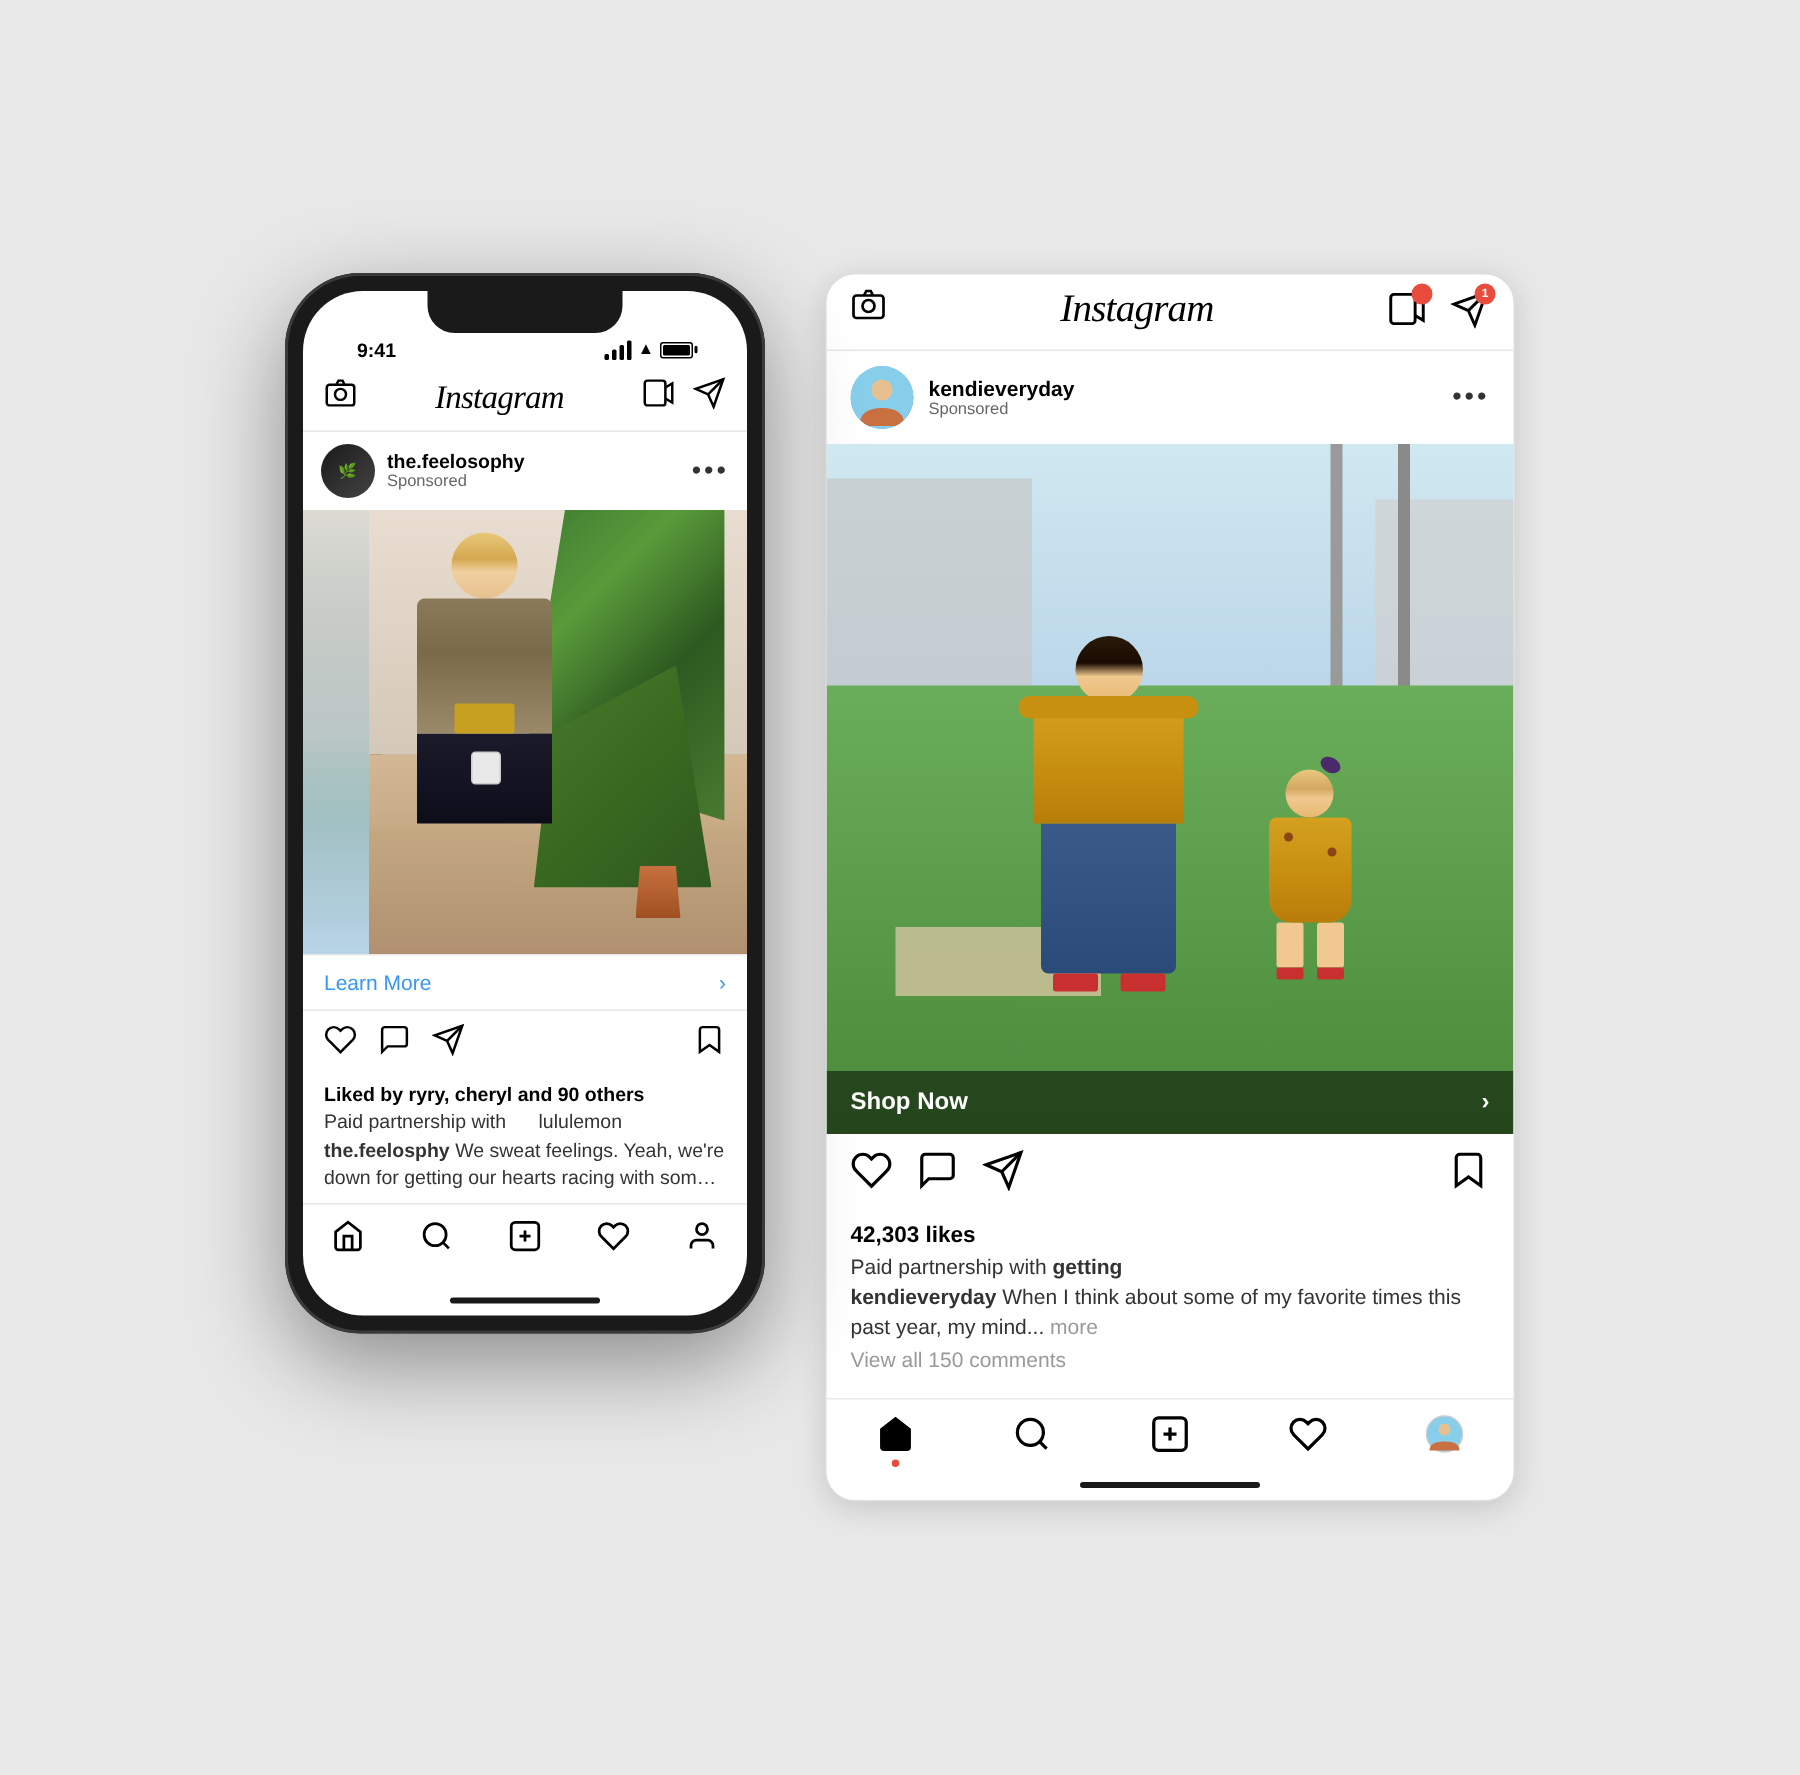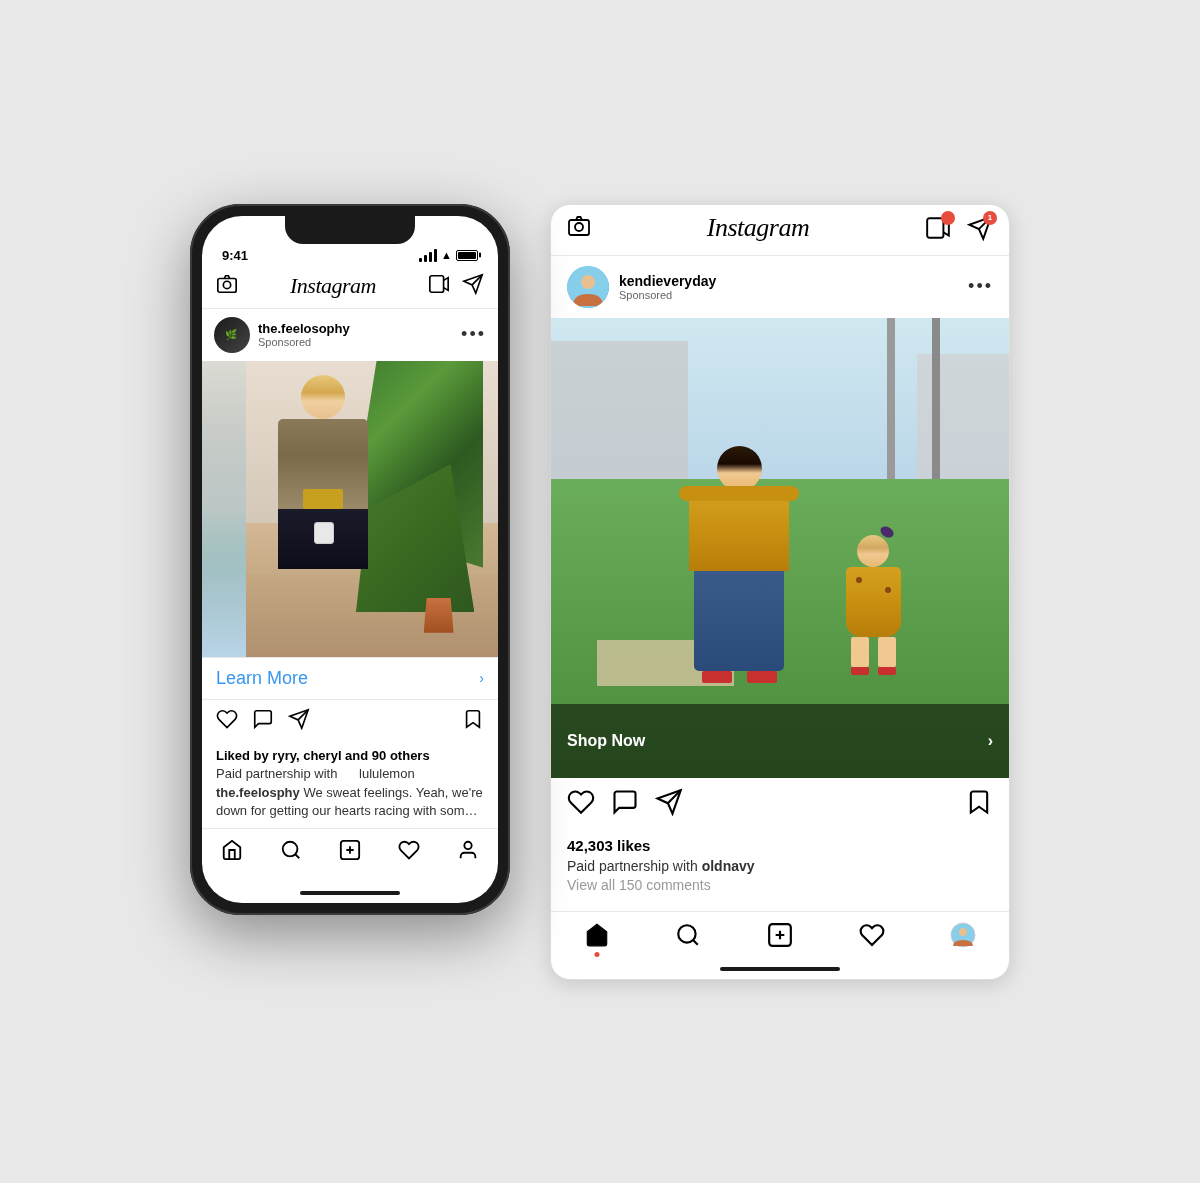--- a/index.html
+++ b/index.html
@@ -43,21 +43,21 @@
       height: 28px;
       border-radius: 0 0 18px 18px;
       margin: 0 auto;
       position: relative;
       z-index: 10;
     }
     .status-bar {
       display: flex;
       justify-content: space-between;
       align-items: center;
-      padding: 4px 20px 2px;
+      padding: 4px 36px 2px;
       font-size: 12px;
       font-weight: 600;
     }
     .status-bar .time { font-size: 13px; font-weight: 700; }
     .status-icons { display: flex; gap: 4px; align-items: center; }
     .signal-bars { display: flex; gap: 2px; align-items: flex-end; }
     .signal-bar { width: 3px; background: #000; border-radius: 1px; }
     .wifi-icon { font-size: 11px; }
     .battery {
       width: 22px; height: 11px; border: 1.5px solid #000; border-radius: 2px;
@@ -125,21 +125,21 @@
     .learn-more-bar {
       display: flex;
       justify-content: space-between;
       align-items: center;
       padding: 10px 14px;
       border-top: 1px solid #e8e8e8;
       border-bottom: 1px solid #e8e8e8;
     }
     .learn-more-text {
       color: #3897f0;
-      font-size: 18px;
+      font-size: 14px;
       font-weight: 500;
     }
     .chevron-right { color: #3897f0; font-size: 14px; }
 
     
     .action-bar {
       display: flex;
       justify-content: space-between;
       align-items: center;
       padding: 8px 14px;
@@ -247,21 +247,21 @@
       position: relative;
     }
     .shop-now-bar {
       position: absolute;
       bottom: 0; left: 0; right: 0;
       background: rgba(0,0,0,0.5);
       color: #fff;
       display: flex;
       justify-content: space-between;
       align-items: center;
-      padding: 28px 16px;
+      padding: 12px 16px;
       font-size: 16px;
       font-weight: 600;
       gap: 31px;
     }
 
     .flat-action-bar {
       display: flex;
       justify-content: space-between;
       align-items: center;
       padding: 10px 16px;
@@ -610,21 +610,24 @@
       <span class="flat-action-icon">
         <svg width="28" height="28" viewBox="0 0 24 24" fill="none" stroke="#000" stroke-width="1.8">
           <path d="M19 21l-7-5-7 5V5a2 2 0 0 1 2-2h10a2 2 0 0 1 2 2z"></path>
         </svg>
       </span>
     </div>
 
     <div class="flat-post-content">
       <div class="flat-likes">42,303 likes</div>
       <div class="flat-partnership">
-        Paid partnership with <b>oldnavy</b>
+        Paid partnership with <b>getting</b>
+      </div>
+      <div class="flat-caption">
+        <b>kendieveryday</b> <span>When I think about some of my favorite times this past year, my mind...</span> <span class="flat-more">more</span>
       </div>
       <div class="flat-comments">View all 150 comments</div>
     </div>
 
     <div class="flat-bottom-nav">
       <span class="flat-nav-icon">
         <svg width="26" height="26" viewBox="0 0 24 24" fill="#000" stroke="#000" stroke-width="1">
           <path d="M3 9l9-7 9 7v11a2 2 0 0 1-2 2H5a2 2 0 0 1-2-2z"></path>
           <polyline points="9 22 9 12 15 12 15 22" fill="none"></polyline>
         </svg>

